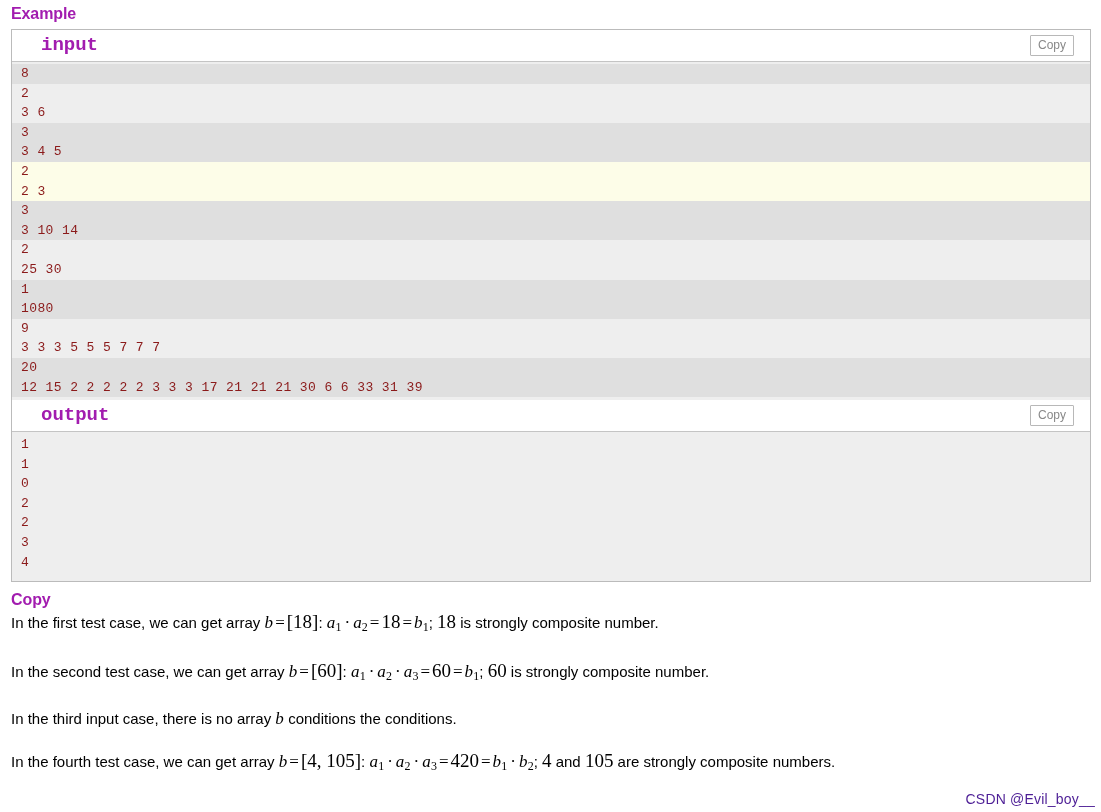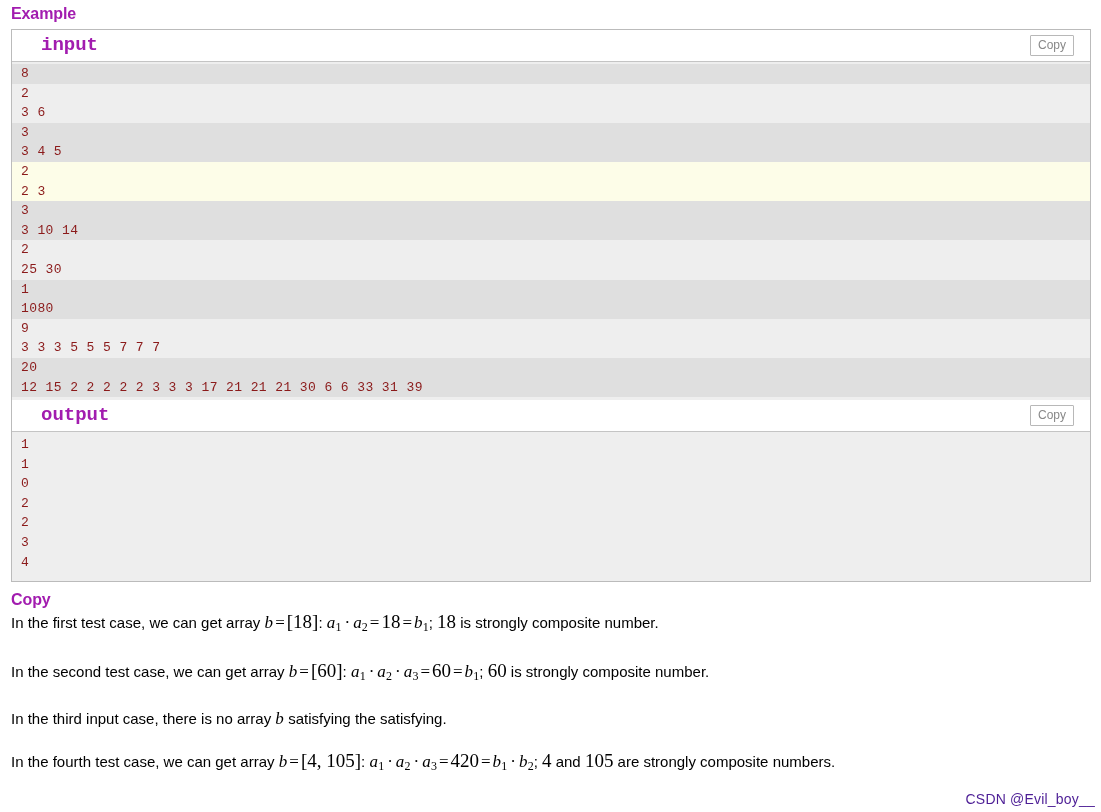--- a/index.html
+++ b/index.html
@@ -185,20 +185,20 @@
 
   </div>
 
   <h2 class="section-title" id="note-title">Copy</h2>
 
   <div id="note-container">
       <p class="note-p"><span>In the first test case, we can get array </span><span class="m">b</span><span class="mop">=</span><span class="mn">[18]</span><span>: </span><span class="m">a</span><span class="msub">1</span><span class="mdot">·</span><span class="m">a</span><span class="msub">2</span><span class="mop">=</span><span class="mn">18</span><span class="mop">=</span><span class="m">b</span><span class="msub">1</span><span>; </span><span class="mn">18</span><span> is strongly composite number.</span></p>
       <div class="note-spacer"></div>
       <p class="note-p"><span>In the second test case, we can get array </span><span class="m">b</span><span class="mop">=</span><span class="mn">[60]</span><span>: </span><span class="m">a</span><span class="msub">1</span><span class="mdot">·</span><span class="m">a</span><span class="msub">2</span><span class="mdot">·</span><span class="m">a</span><span class="msub">3</span><span class="mop">=</span><span class="mn">60</span><span class="mop">=</span><span class="m">b</span><span class="msub">1</span><span>; </span><span class="mn">60</span><span> is strongly composite number.</span></p>
       <div class="note-spacer"></div>
-      <p class="note-p"><span>In the third input case, there is no array </span><span class="m">b</span><span> satisfying the satisfying.</span></p>
+      <p class="note-p"><span>In the third input case, there is no array </span><span class="m">b</span><span> conditions the conditions.</span></p>
       <div class="note-spacer"></div>
       <p class="note-p"><span>In the fourth test case, we can get array </span><span class="m">b</span><span class="mop">=</span><span class="mn">[4, 105]</span><span>: </span><span class="m">a</span><span class="msub">1</span><span class="mdot">·</span><span class="m">a</span><span class="msub">2</span><span class="mdot">·</span><span class="m">a</span><span class="msub">3</span><span class="mop">=</span><span class="mn">420</span><span class="mop">=</span><span class="m">b</span><span class="msub">1</span><span class="mdot">·</span><span class="m">b</span><span class="msub">2</span><span>; </span><span class="mn">4</span><span> and </span><span class="mn">105</span><span> are strongly composite numbers.</span></p>
     </div>
 
 </div>
 
 <div class="watermark">CSDN @Evil_boy__</div>
 
 </body></html>

